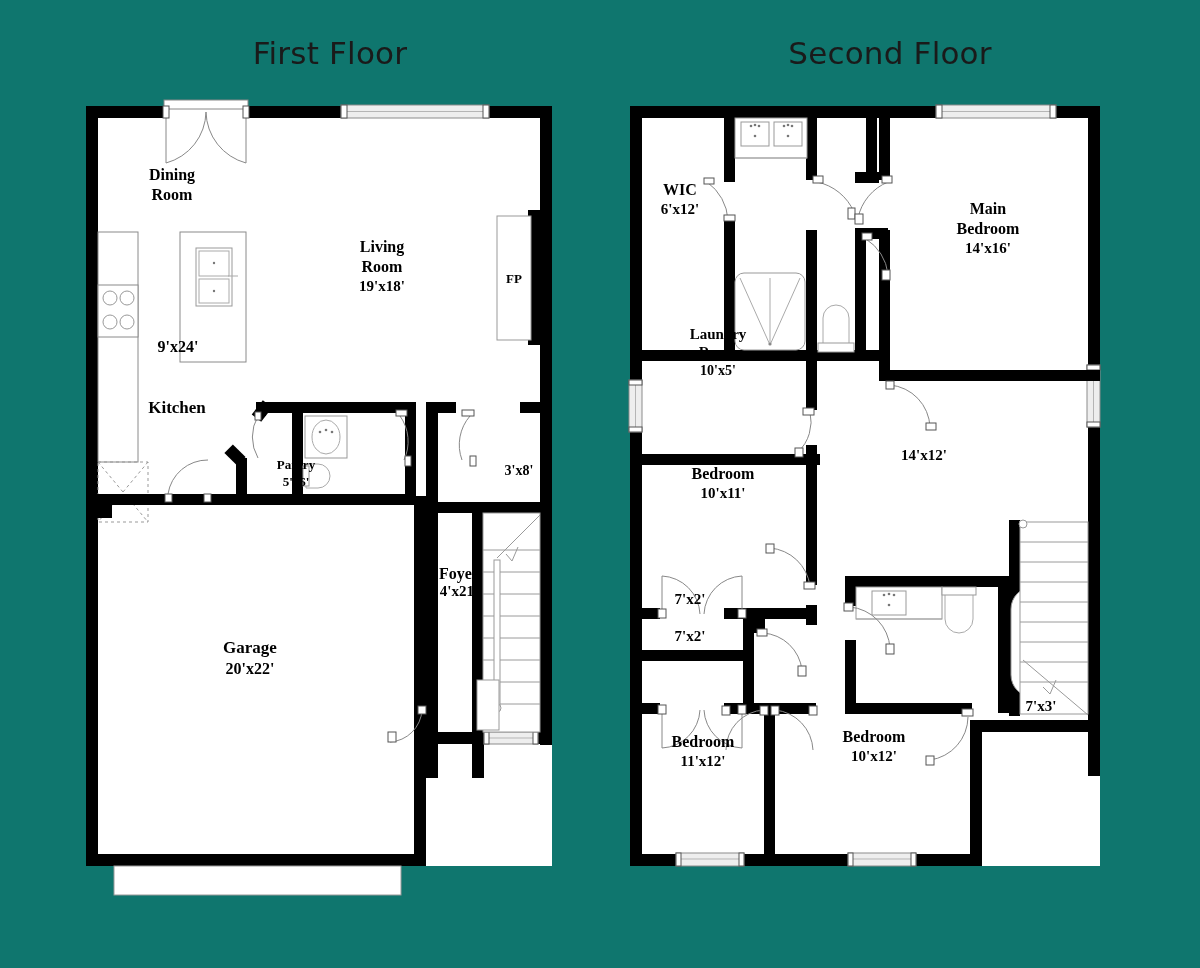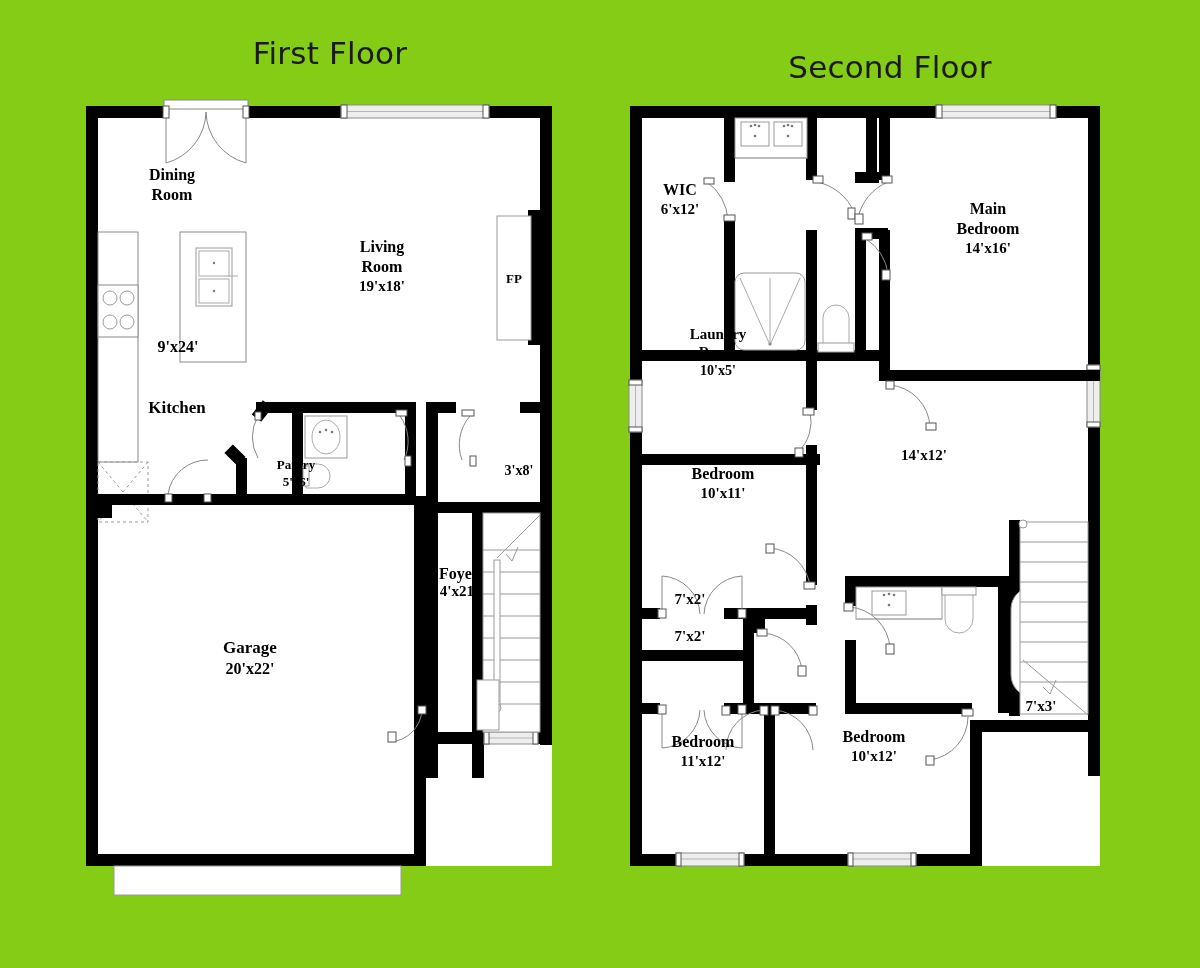--- a/index.html
+++ b/index.html
@@ -1,25 +1,25 @@
 <!DOCTYPE html>
 <html><head>
 <meta charset="utf-8">
 <style>
   html,body{margin:0;padding:0;background:#ffffff;}
   body{width:1200px;height:968px;overflow:hidden;font-family:"Liberation Sans",sans-serif;}
-  #page{position:relative;width:1200px;height:968px;background:#84cc16;}
+  #page{position:relative;width:1200px;height:968px;background:#0f766e;}
   .floor-title{
     position:absolute;text-align:center;
     font-family:"DejaVu Sans","Liberation Sans",sans-serif;
     font-size:31px;font-weight:400;color:#1a1a1a;letter-spacing:0.2px;
     white-space:nowrap;
   }
   #title-first{left:150px;top:35px;width:360px;}
-  #title-second{left:700px;top:49px;width:380px;}
+  #title-second{left:700px;top:35px;width:380px;}
   svg{display:block;}
   .plan{position:absolute;top:0;left:0;}
   text.rm{
     font-family:"Liberation Serif","DejaVu Serif",serif;
     font-weight:bold;fill:#000;text-anchor:middle;
     dominant-baseline:middle;
   }
   .s17{font-size:17px;}
   .s16{font-size:16px;}
   .s15{font-size:15px;}

